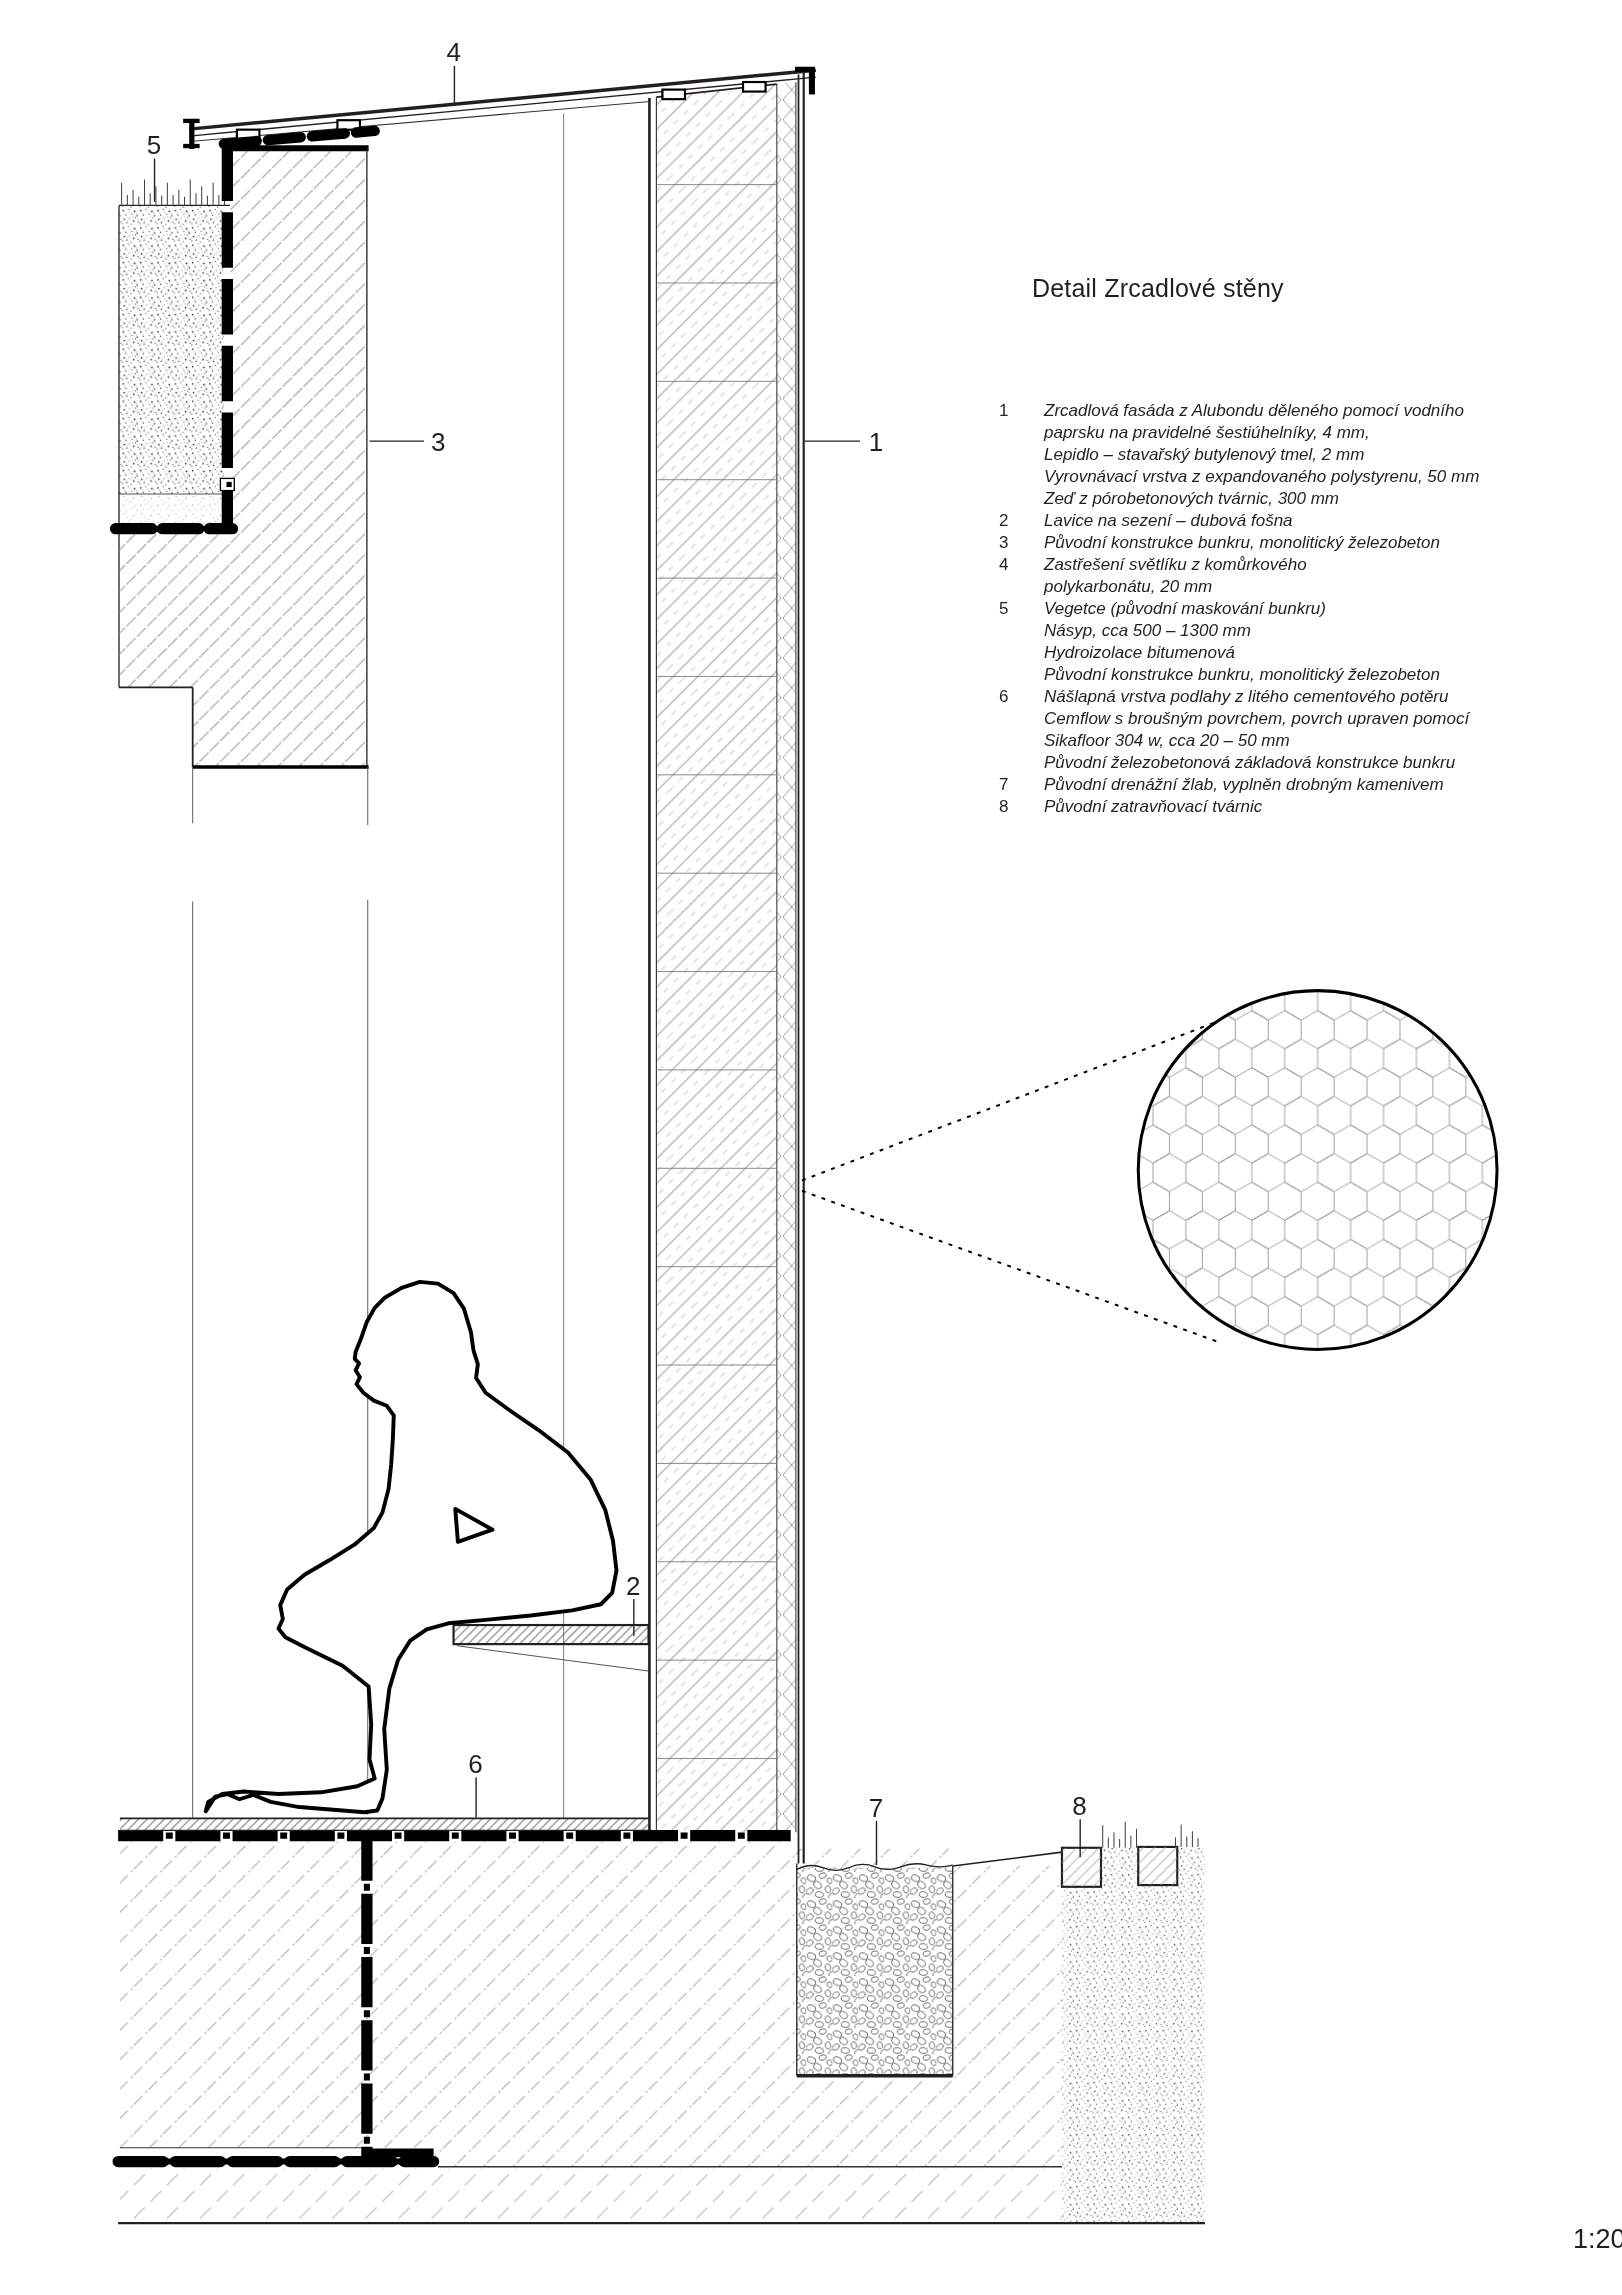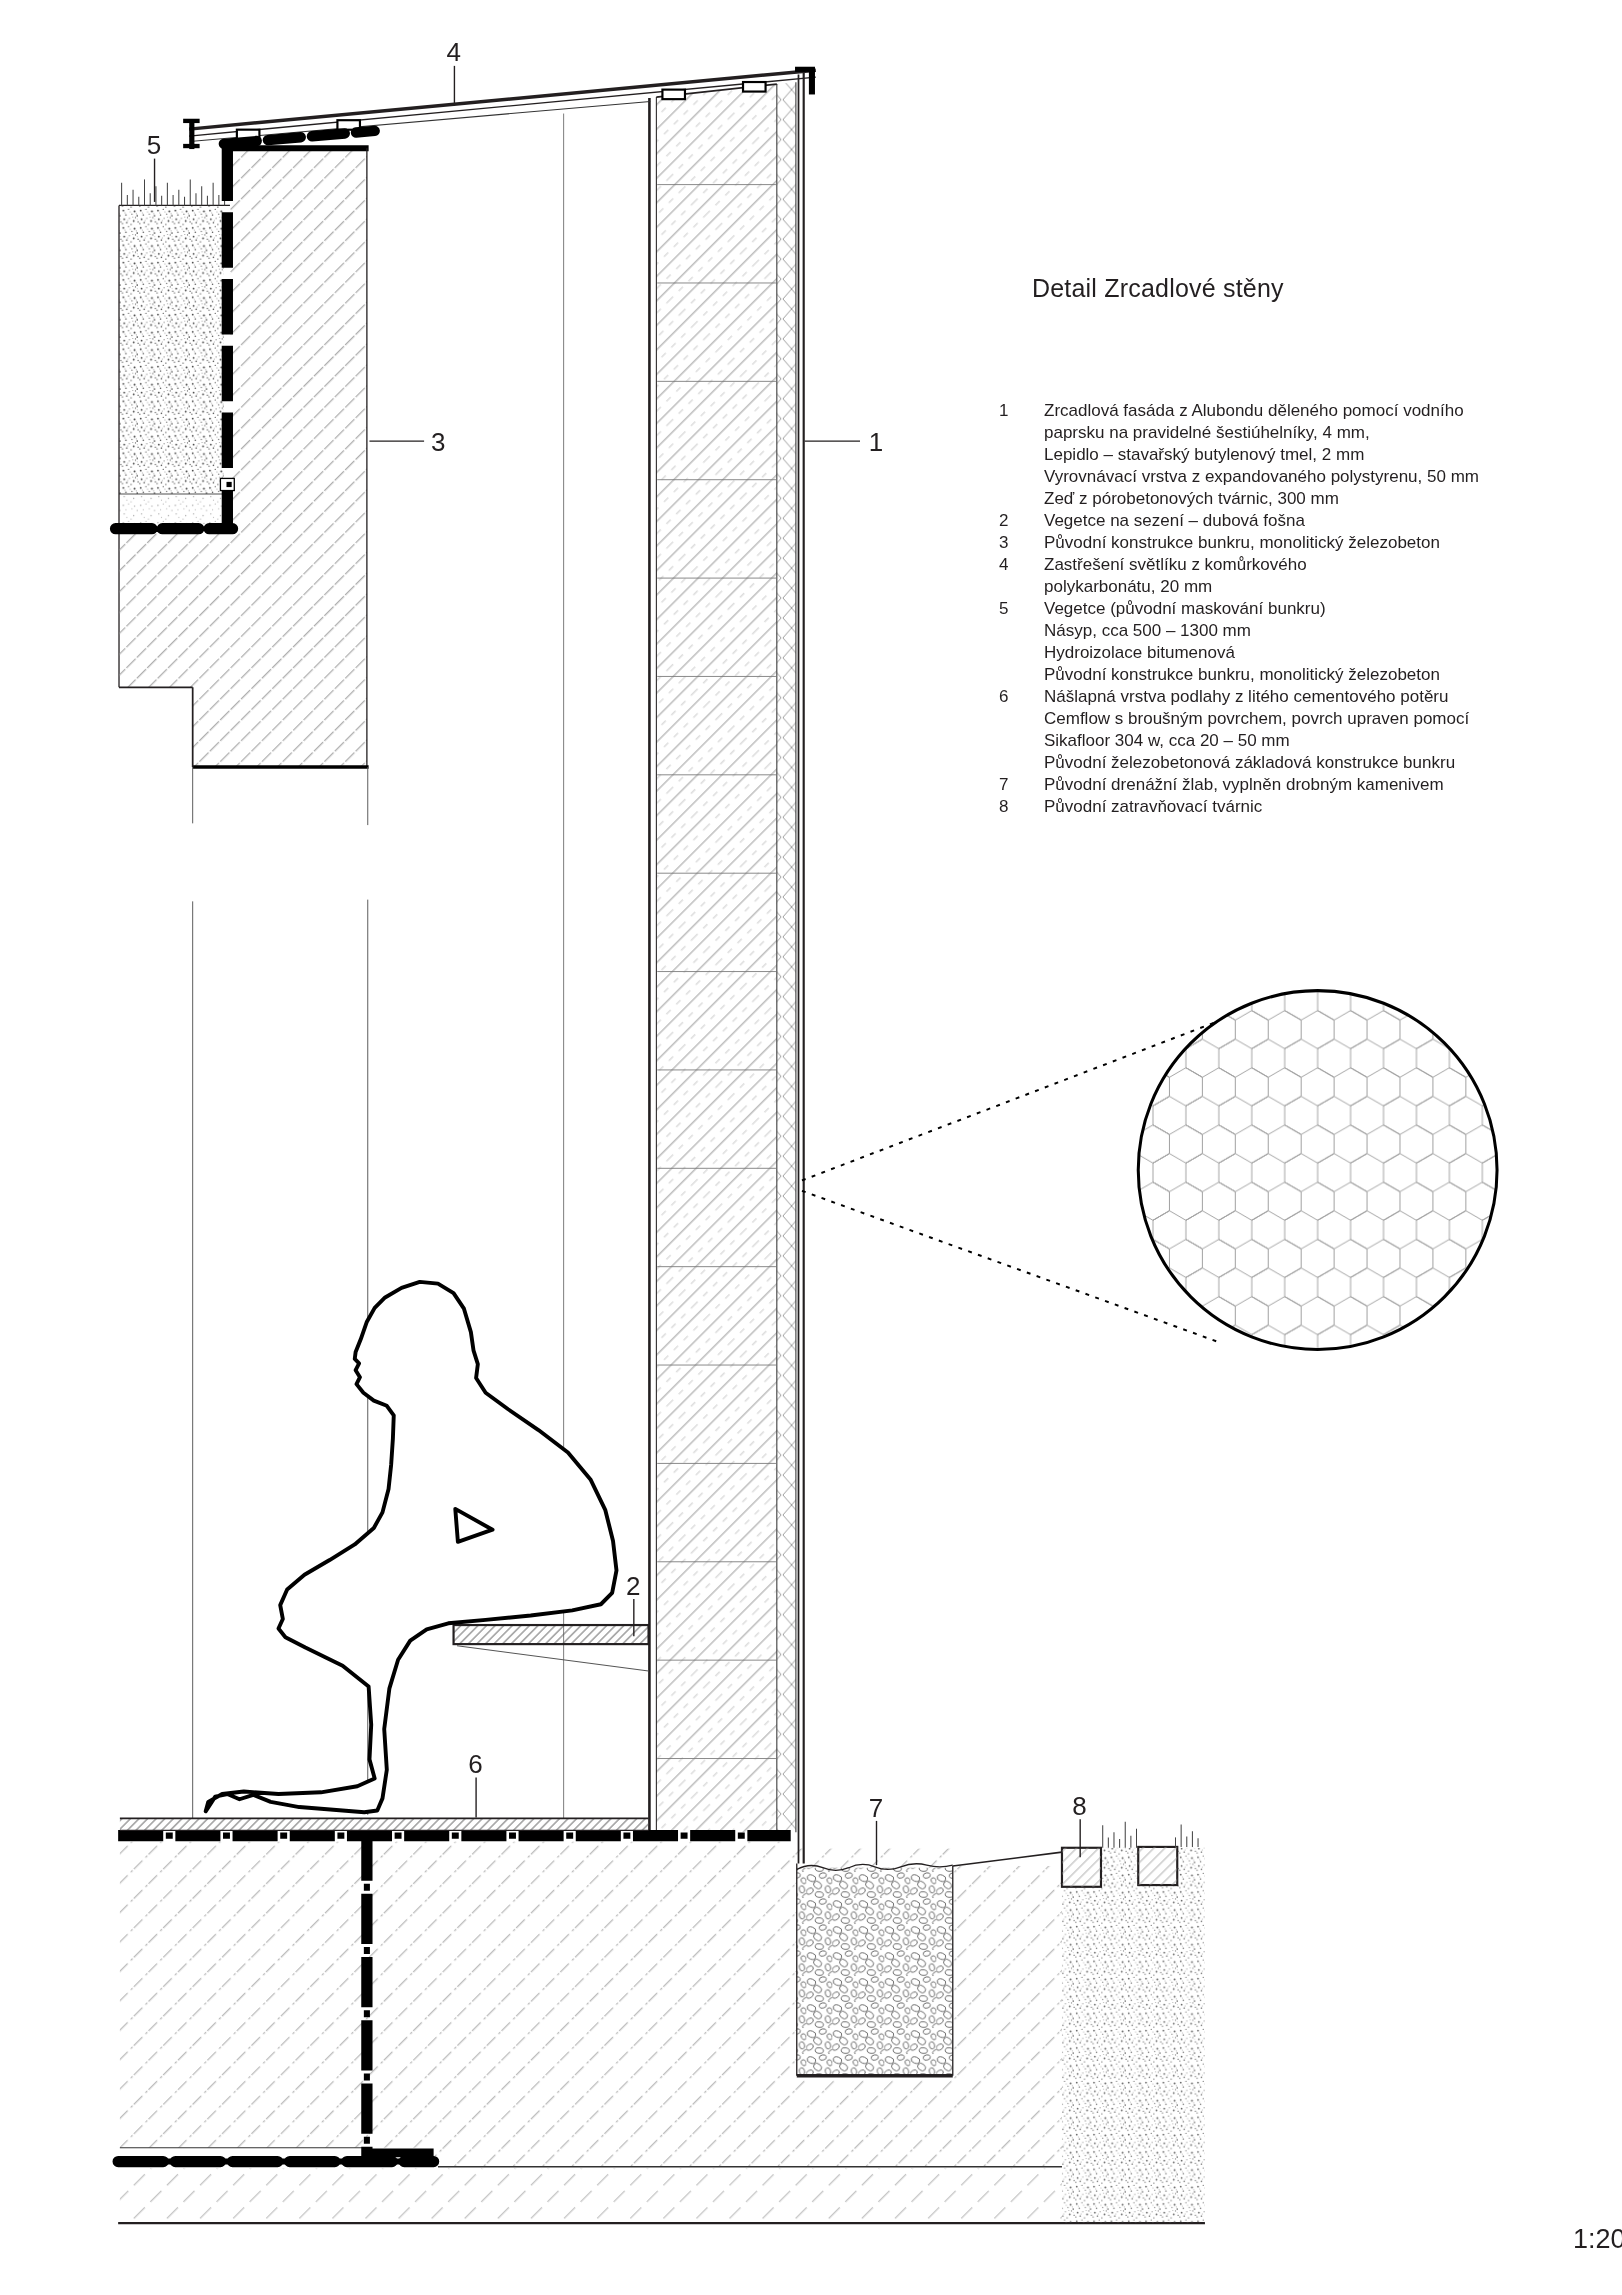--- a/index.html
+++ b/index.html
@@ -5,21 +5,21 @@
   html,body{margin:0;padding:0;background:#ffffff;}
   body{width:1623px;height:2295px;position:relative;overflow:hidden;
        font-family:"Liberation Sans", sans-serif;color:#231f20;}
   #drawing{position:absolute;left:0;top:0;}
   .title{position:absolute;left:1032px;top:274px;font-size:25px;font-weight:400;
          letter-spacing:0.2px;text-align:right;}
   .legend{position:absolute;left:999px;top:400px;width:611px;font-size:17px;
           line-height:22px;}
   .legend-row{display:flex;}
   .legend-num{width:45px;flex:0 0 45px;}
-  .legend-lines{flex:1;}
+  .legend-lines{flex:1;font-style:italic;}
   .scale{position:absolute;left:1573px;top:2224px;font-size:27px;}
   svg text.marker{font-family:"Liberation Sans",sans-serif;font-size:30px;fill:#231f20;}
 </style>
 </head>
 <body>
 
 <svg id="drawing" width="1623" height="2295" viewBox="0 0 1872 2648">
   <defs>
     <pattern id="patGround" width="24" height="24" patternUnits="userSpaceOnUse" patternTransform="rotate(-45)">
       <line x1="0" y1="2" x2="24" y2="2" stroke="#9a9a9a" stroke-width="1" stroke-dasharray="14 5 3 5"></line>
@@ -330,21 +330,21 @@
           <div>Zrcadlová fasáda z Alubondu děleného pomocí vodního</div>
           <div>paprsku na pravidelné šestiúhelníky, 4 mm,</div>
           <div>Lepidlo – stavařský butylenový tmel, 2 mm</div>
           <div>Vyrovnávací vrstva z expandovaného polystyrenu, 50 mm</div>
           <div>Zeď z pórobetonových tvárnic, 300 mm</div>
         </div>
       </div>
       <div class="legend-row">
         <div class="legend-num">2</div>
         <div class="legend-lines">
-          <div>Vegetce na sezení – dubová fošna</div>
+          <div>Lavice na sezení – dubová fošna</div>
         </div>
       </div>
       <div class="legend-row">
         <div class="legend-num">3</div>
         <div class="legend-lines">
           <div>Původní konstrukce bunkru, monolitický železobeton</div>
         </div>
       </div>
       <div class="legend-row">
         <div class="legend-num">4</div>

